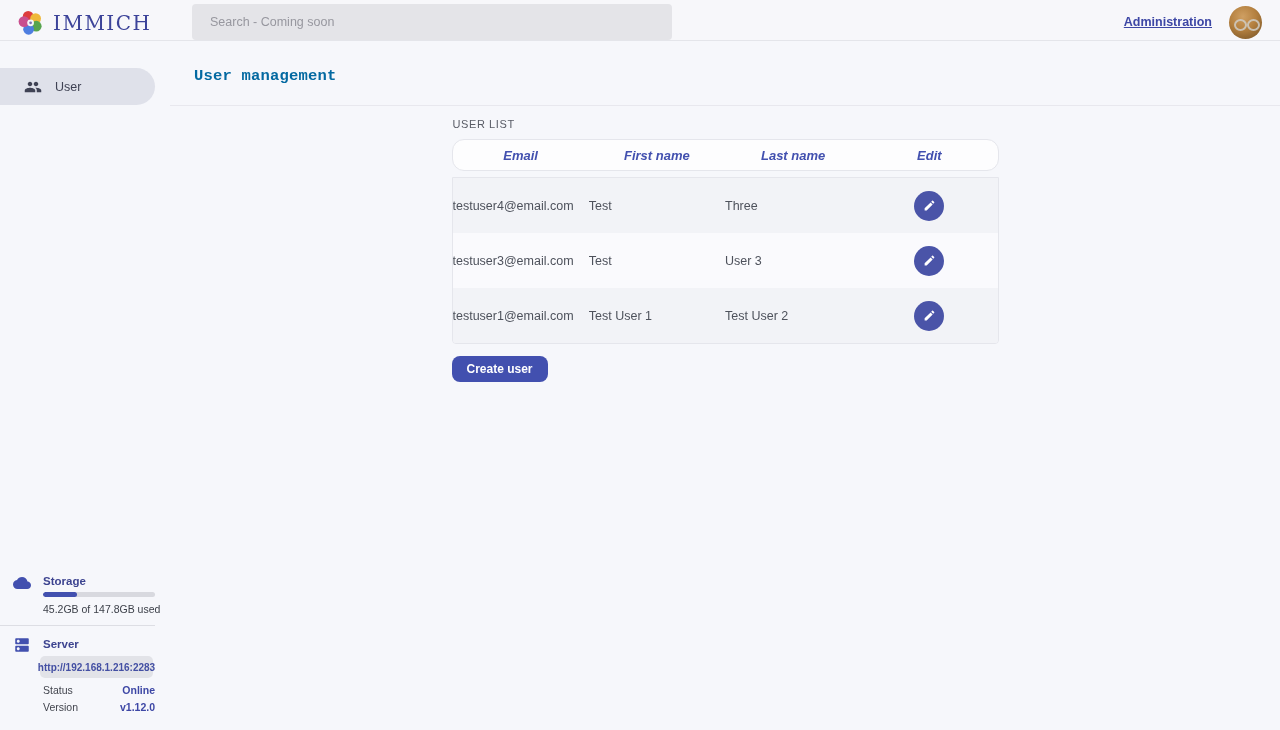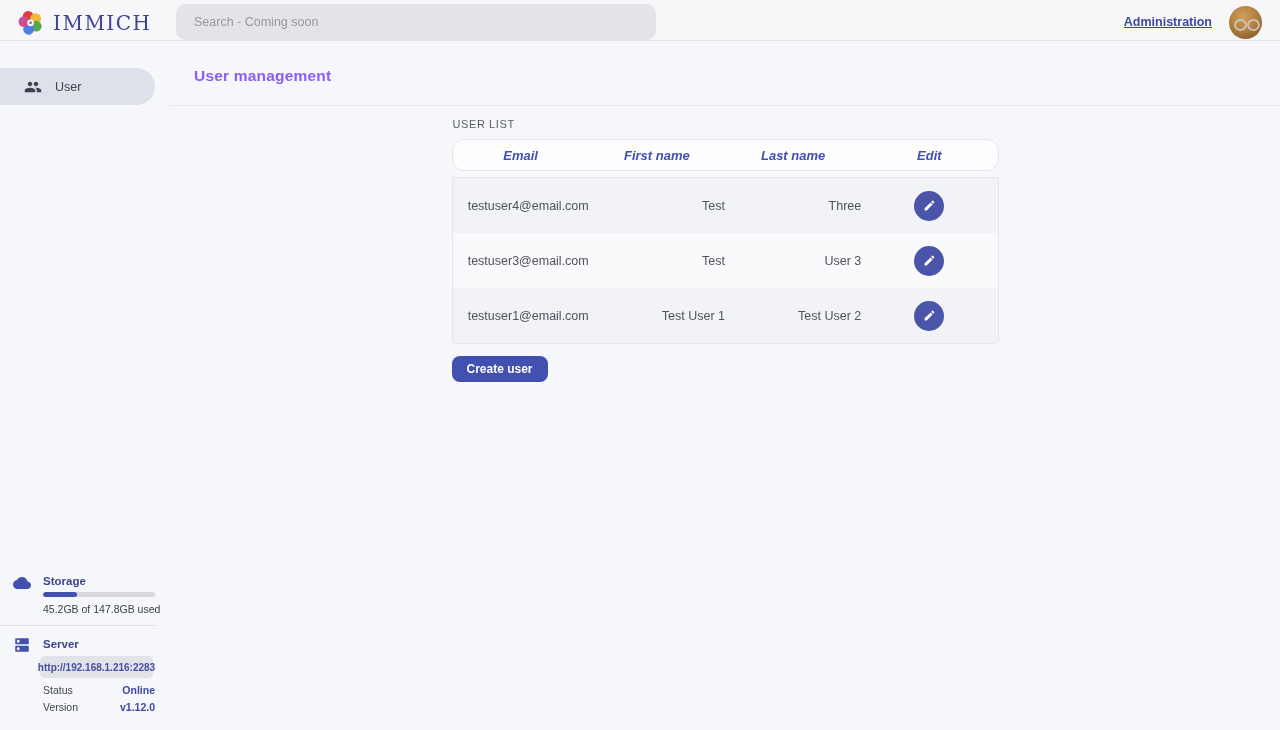--- a/index.html
+++ b/index.html
@@ -4,21 +4,21 @@
 <style>
   * { margin:0; padding:0; box-sizing:border-box; }
   html,body { width:1280px; height:730px; }
   body { font-family:"Liberation Sans", sans-serif; background:#f6f7fb; overflow:hidden; }
   #app { position:relative; width:1280px; height:730px; background:#f6f7fb; }
 
   
   .topbar { position:absolute; top:0; left:0; right:0; height:41px; background:#f7f7fa; border-bottom:1px solid #e4e5ea; z-index:5; }
   .brand { position:absolute; left:18px; top:10px; display:flex; align-items:center; gap:9px; }
   .brand-text { font-family:"DejaVu Serif", serif; font-size:20px; color:#3c4399; letter-spacing:1.5px; }
-  .searchbar { position:absolute; left:176px; top:4px; width:480px; height:36px; background:#e4e4e8; border-radius:10px; display:flex; align-items:center; padding:16px 18px; }
+  .searchbar { position:absolute; left:192px; top:4px; width:480px; height:36px; background:#e4e4e8; border-radius:4px; display:flex; align-items:center; padding:16px 18px; }
   .searchbar input { width:100%; background:transparent; border:none; outline:none; font-family:"Liberation Sans", sans-serif; font-size:12.5px; color:#55565c; }
   .searchbar input::placeholder { color:#97979f; }
   .admin-link { position:absolute; right:68px; top:15px; font-size:12.5px; font-weight:700; color:#3d47a5; text-decoration:underline; cursor:pointer; }
   .avatar { position:absolute; right:18px; top:6px; width:33px; height:33px; border-radius:50%; cursor:pointer;
             background:radial-gradient(circle at 42% 32%, #cf9f62 0%, #b4803f 45%, #8f6530 75%, #70491f 100%); overflow:hidden; }
   .avatar::before, .avatar::after { content:""; position:absolute; top:13px; width:9px; height:8px; border:2px solid #cfcdc6; border-radius:50%; opacity:.85; }
   .avatar::before { left:5px; } .avatar::after { left:18px; }
 
   
   .sidebar { position:absolute; top:47px; left:0; width:170px; bottom:0; }
@@ -31,28 +31,28 @@
   .usage-text { position:absolute; left:43px; top:556px; font-size:10.5px; color:#3c4049; }
   .sb-divider { position:absolute; left:0; top:578px; width:155px; border-top:1px solid #dddee4; }
   .url-pill { position:absolute; left:40px; top:609px; width:113px; height:22px; background:#e2e3e8; border-radius:5px;
               display:flex; align-items:center; justify-content:center; font-size:10px; font-weight:700; color:#434fa3; }
   .kv-row { position:absolute; left:43px; right:15px; display:flex; justify-content:space-between; font-size:10.5px; }
   .kv-label { color:#42454e;text-align:right; }
   .kv-value { color:#3d47a5; font-weight:700; }
 
   
   .main-header { position:absolute; top:47px; left:170px; right:0; height:59px; border-bottom:1px solid #e8e8ee; display:flex; align-items:center; padding-left:24px; }
-  .page-title { font-size:15.5px; font-weight:600; color:#8b5cf6; letter-spacing:.2px; }
+  .page-title { font-size:15.5px; font-weight:600; color:#0369a1; letter-spacing:.2px;font-family:Liberation Mono, monospace; }
   .content { position:absolute; top:106px; left:170px; right:0; bottom:0; }
   .table-wrap { width:547px; margin:12px auto 0; }
   .section-label { font-size:11px; color:#595c66; letter-spacing:.6px; margin:0 0 9px 1px; }
   .thead { height:32px; display:grid; grid-template-columns:repeat(4,1fr); align-items:center; text-align:center;
            background:#fdfdfe; border:1px solid #e5e6ec; border-radius:12px; font-size:13px; font-weight:600; color:#4250af; margin-bottom:6px;font-style:italic; }
   .tbody { border:1px solid #e5e6ec; border-radius:0 0 4px 4px; overflow:hidden; }
-  .row { height:55px; display:grid; grid-template-columns:repeat(4,1fr); align-items:center; text-align:right; font-size:12.5px; color:#4e525c; }
+  .row { height:55px; display:grid; grid-template-columns:repeat(4,1fr); align-items:center; text-align:left; font-size:12.5px; color:#4e525c; }
   .row:nth-child(odd) { background:#f2f3f7; }
   .row:nth-child(even) { background:#fafafd; }
   .edit-btn { width:30px; height:30px; border-radius:50%; background:#4a54a8; border:none; display:flex; align-items:center; justify-content:center; margin:0 auto; cursor:pointer; }
   .create-btn { margin-top:12px; height:26px; padding:0 15px; background:#4250af; color:#fff; border:none; border-radius:8px;
                 font-family:"Liberation Sans", sans-serif; font-size:12px; font-weight:600; cursor:pointer; }
 </style>
 </head>
 <body>
 
 <div id="app">

